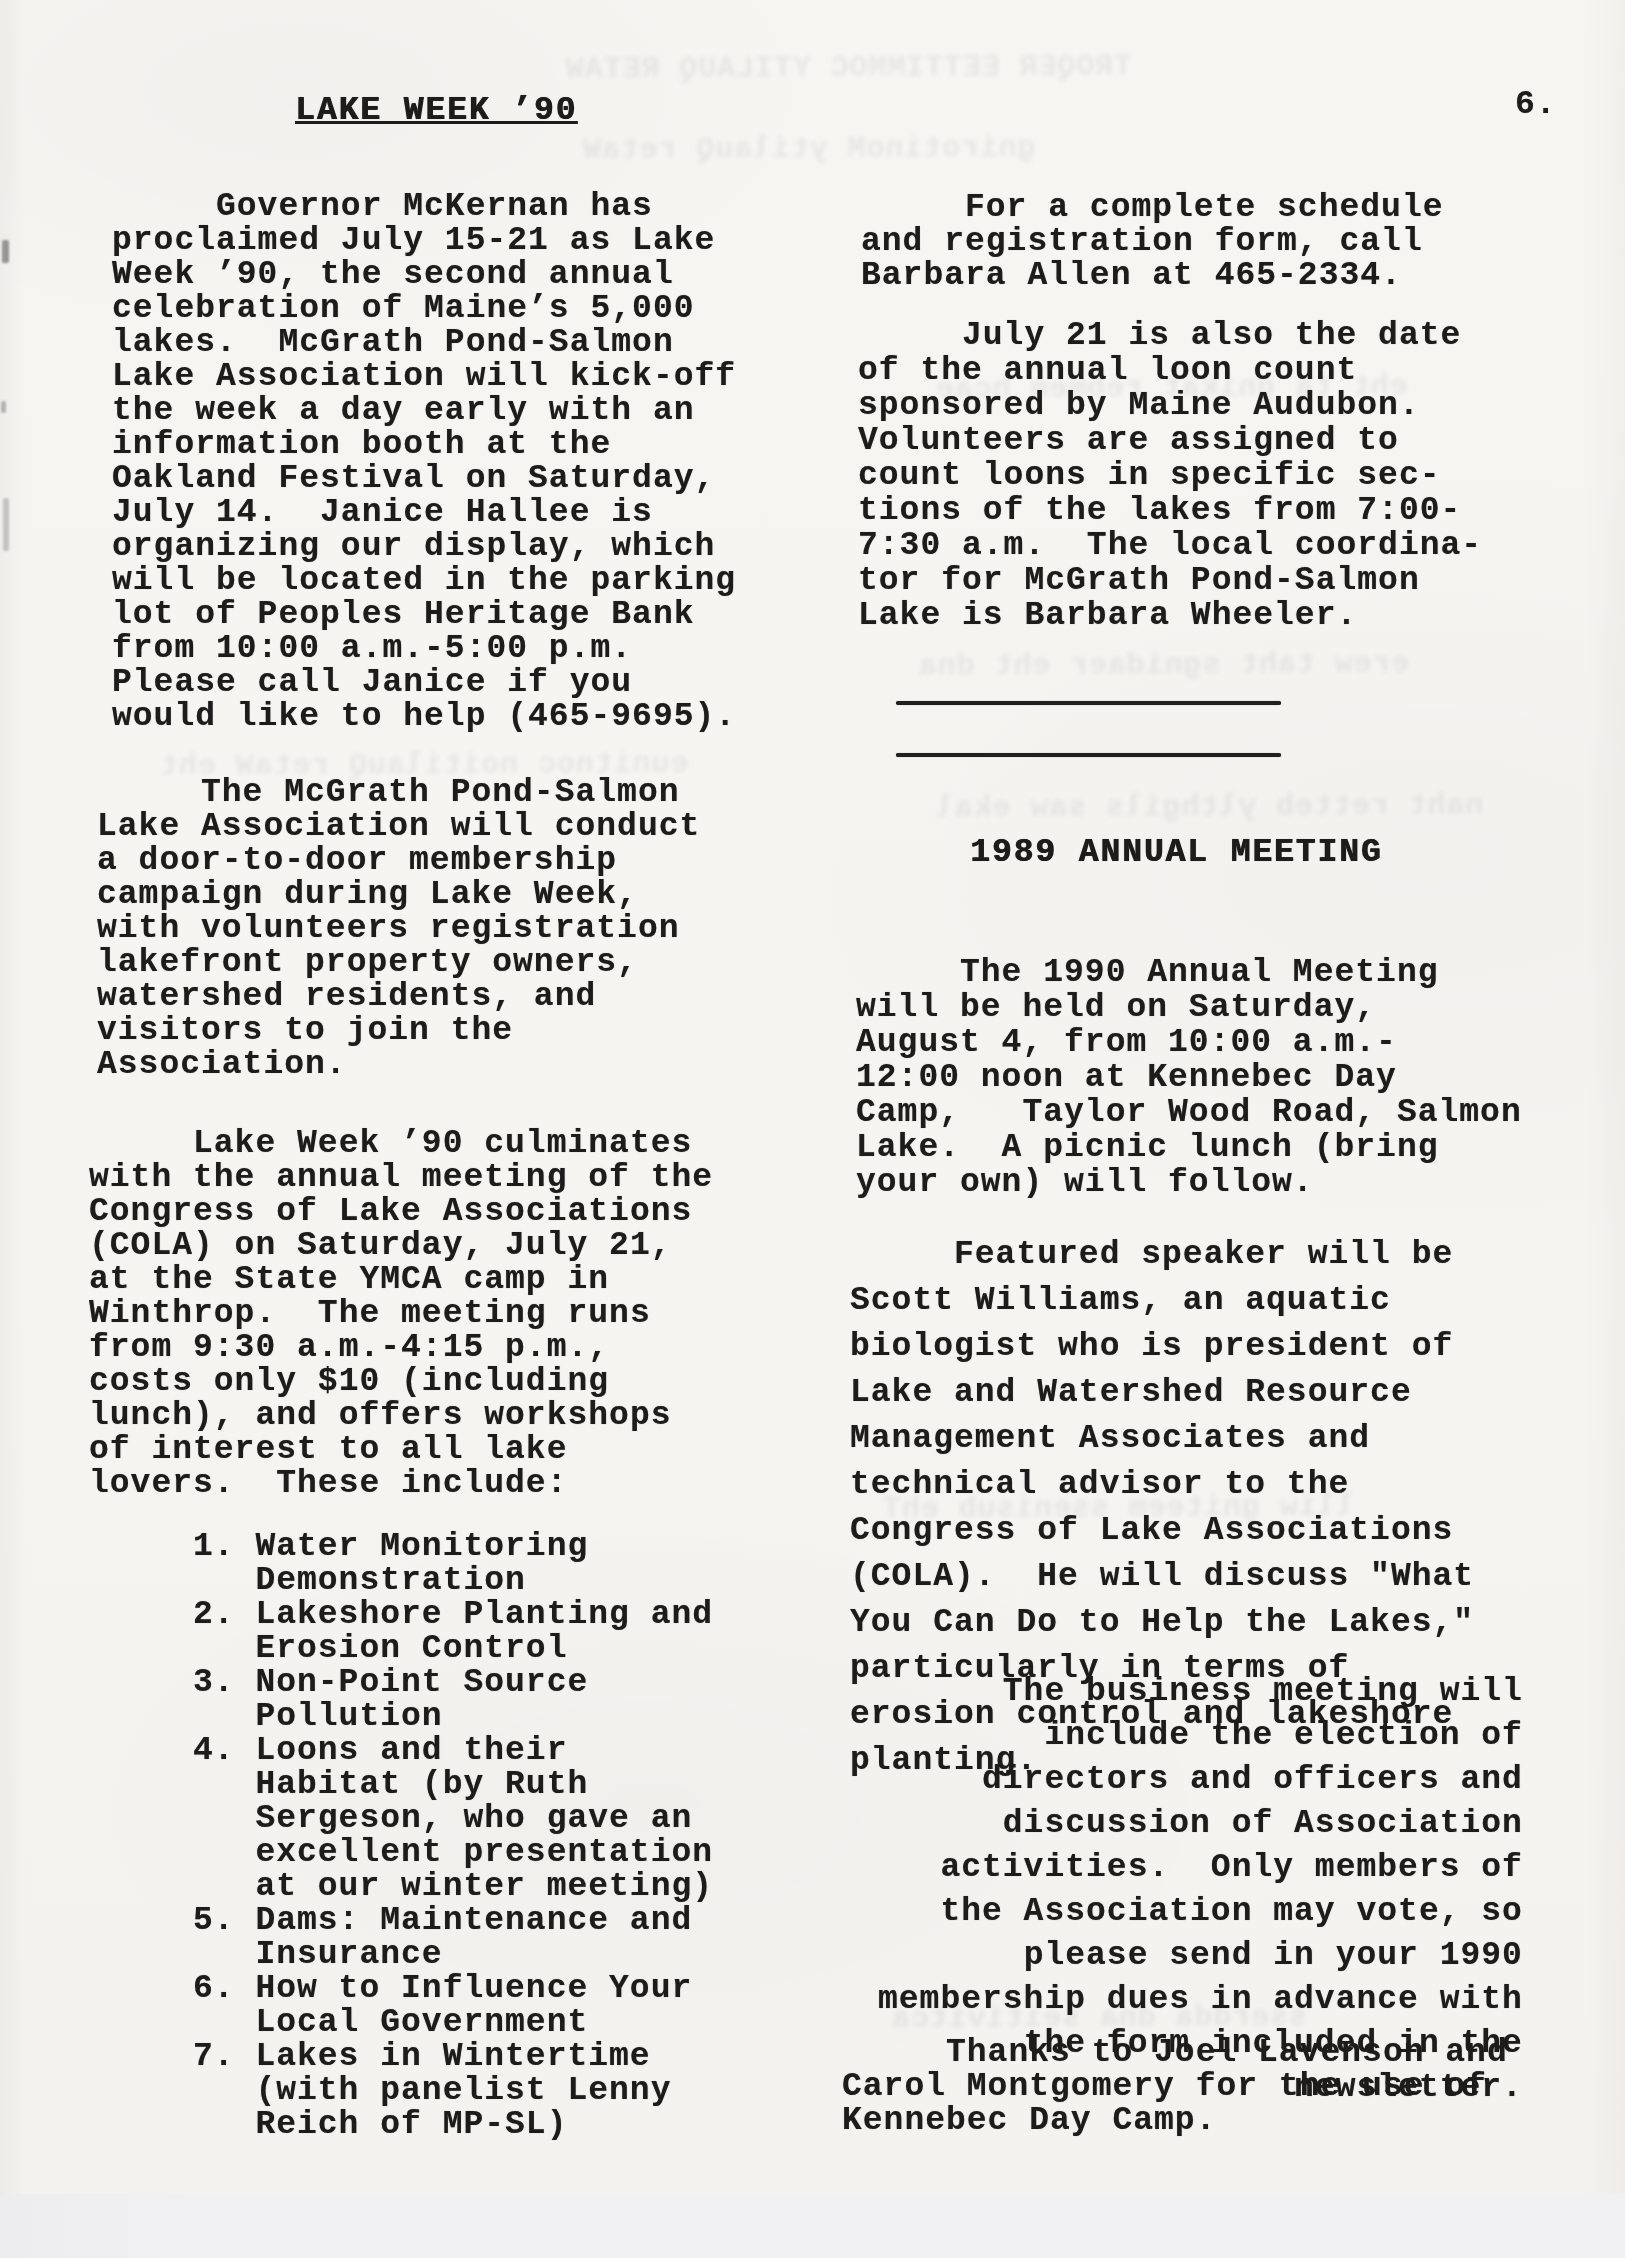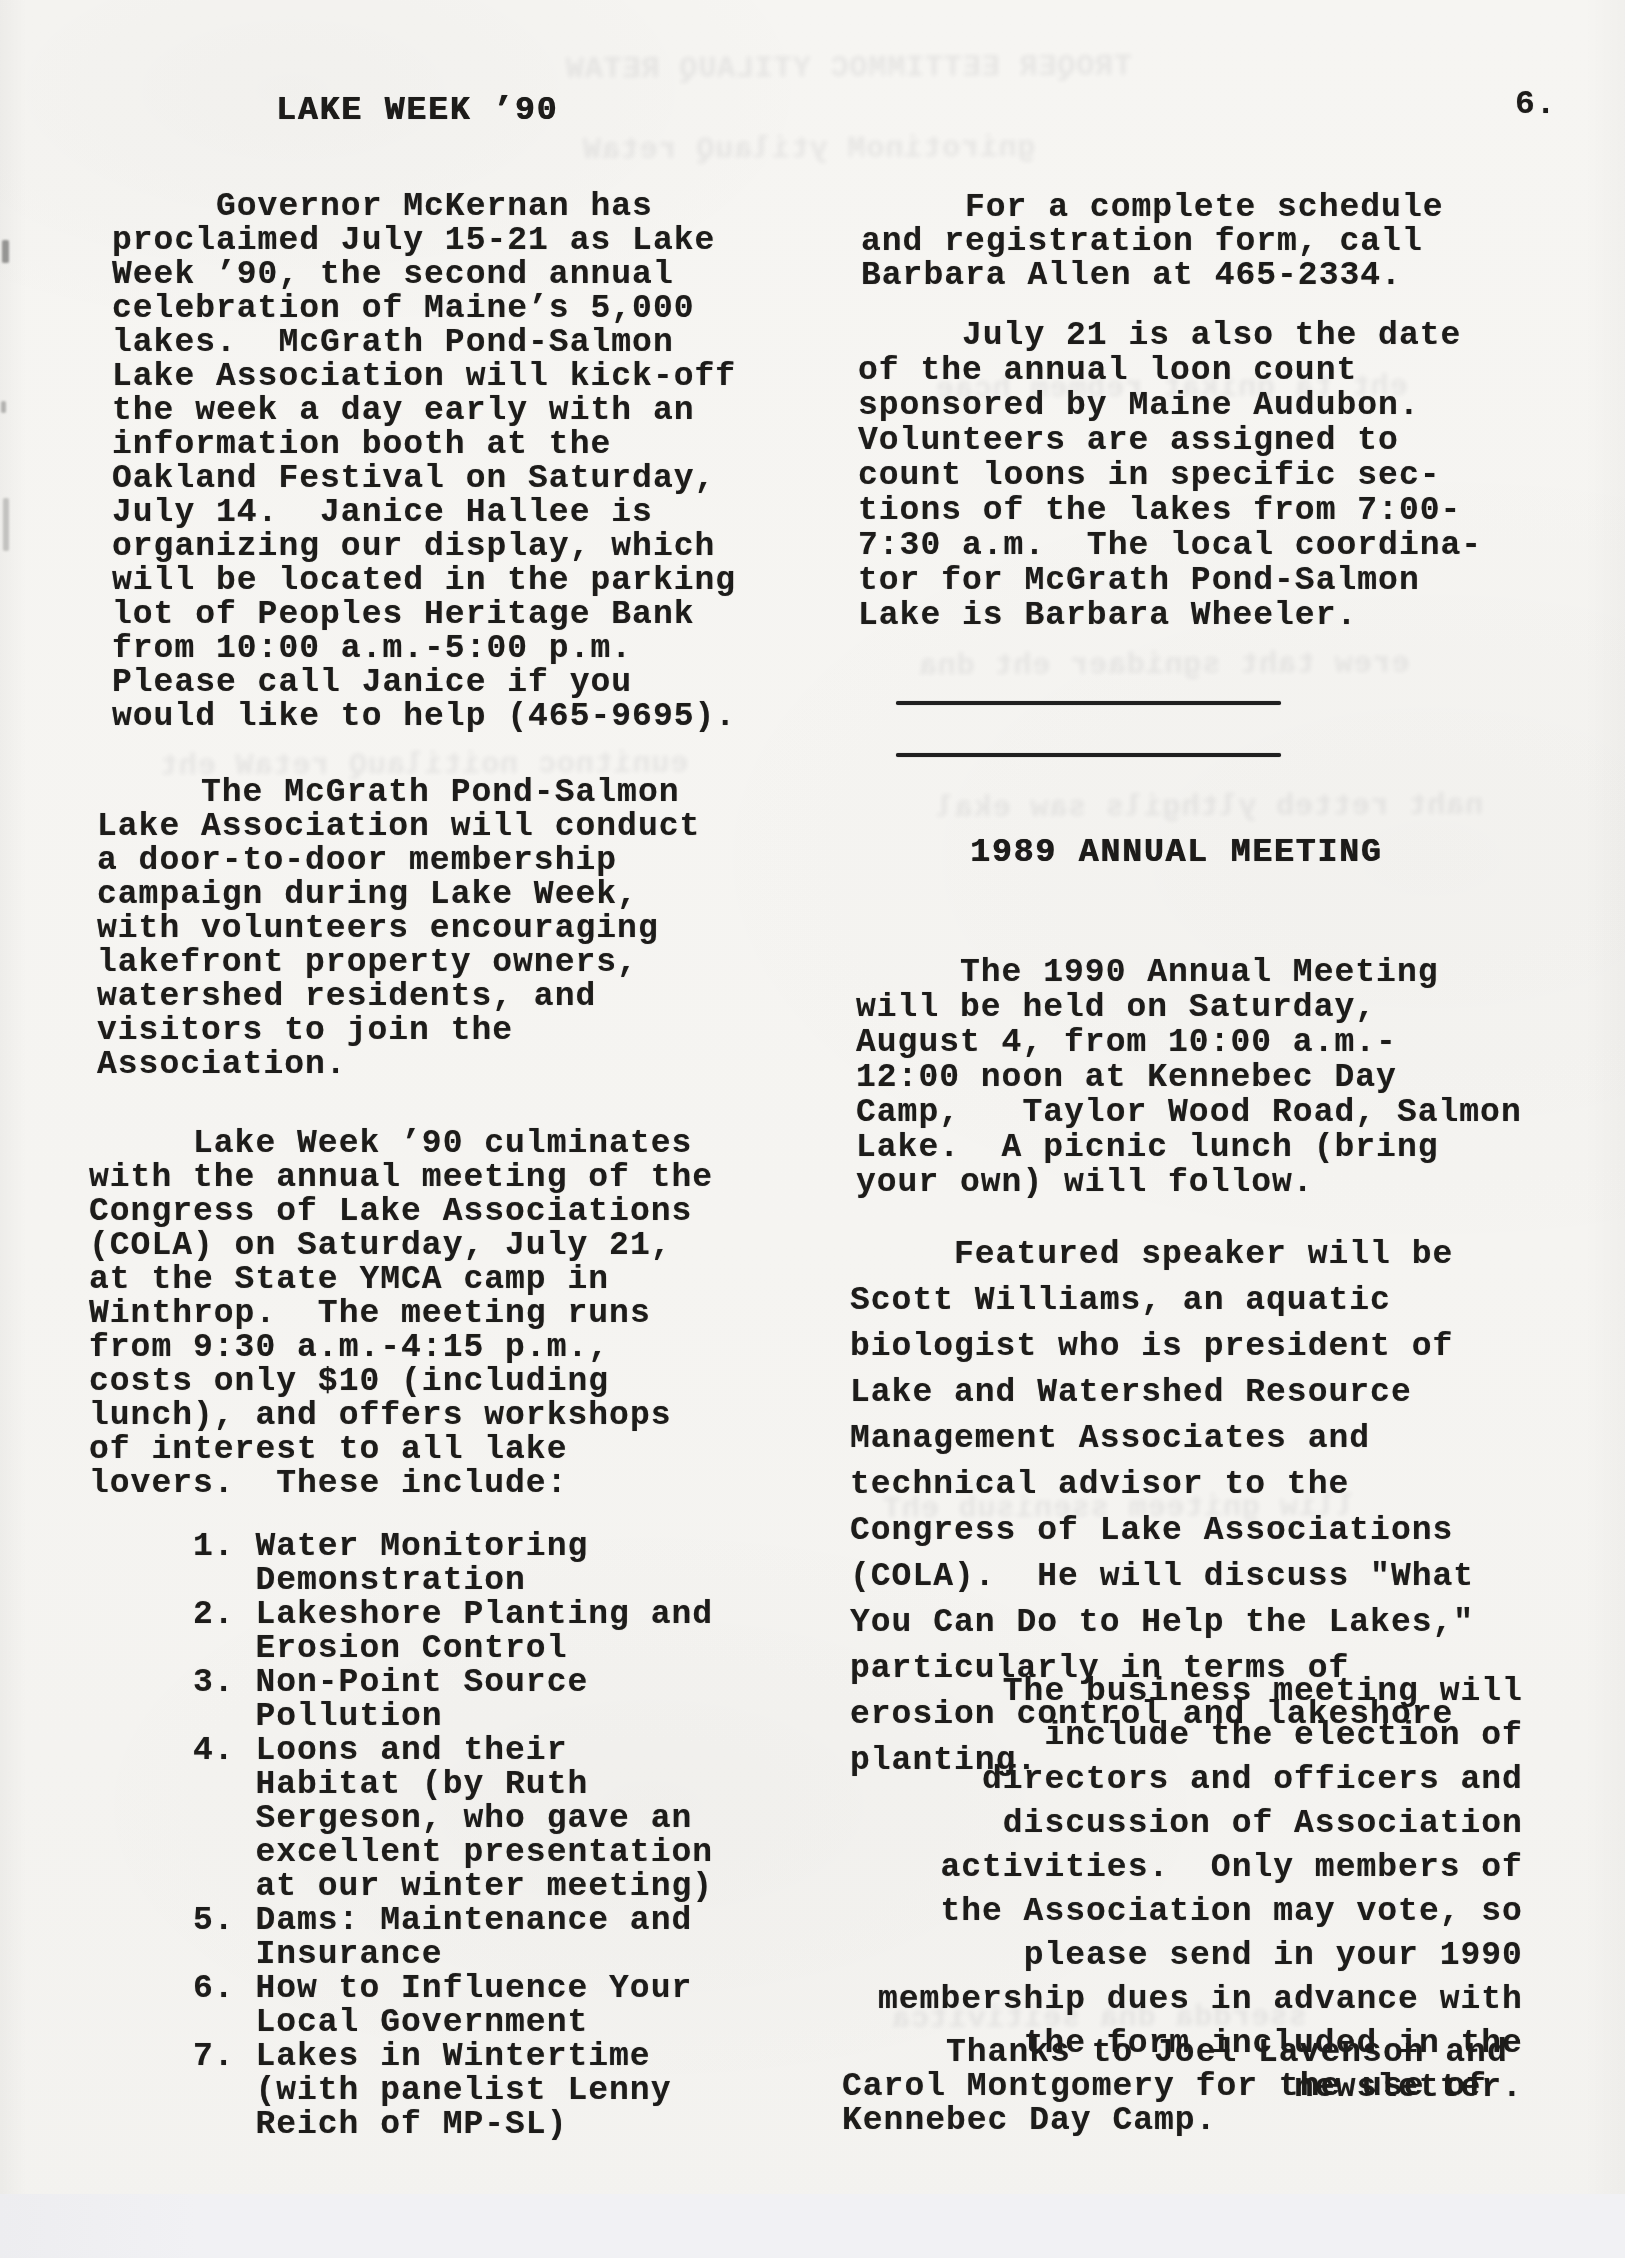--- a/index.html
+++ b/index.html
@@ -35,42 +35,42 @@
   <p class="bleed" style="left:565px;top:51px;">TROQER EETTIMMOC YTILAUQ RETAW</p>
   <p class="bleed" style="left:582px;top:132px;">gnirotinoM ytilauQ retaW</p>
   <p class="bleed" style="left:935px;top:371px;">eht ta gnikat rebmem hcae</p>
   <p class="bleed" style="left:918px;top:648px;">erew taht sgnidaer eht dna</p>
   <p class="bleed" style="left:935px;top:790px;">naht retteb ylthgils saw ekal</p>
   <p class="bleed" style="left:882px;top:1491px;">lliw gniteem ssenisub ehT</p>
   <p class="bleed" style="left:159px;top:748px;">eunitnoc noitilauQ retaW eht</p>
   <p class="bleed" style="left:891px;top:2001px;">sserdda dna seitivitca</p>
 
   <div>
-    <p class="txt head" style="left:276px;top:94px;">LAKE WEEK ’90</p>
+    <p class="txt head" style="left:295px;top:94px;text-decoration:underline;">LAKE WEEK ’90</p>
     <p class="txt" style="left:100px;top:190px;margin-left:12px;">     Governor McKernan has
 proclaimed July 15-21 as Lake
 Week ’90, the second annual
 celebration of Maine’s 5,000
 lakes.  McGrath Pond-Salmon
 Lake Association will kick-off
 the week a day early with an
 information booth at the
 Oakland Festival on Saturday,
 July 14.  Janice Hallee is
 organizing our display, which
 will be located in the parking
 lot of Peoples Heritage Bank
 from 10:00 a.m.-5:00 p.m.
 Please call Janice if you
 would like to help (465-9695).</p>
     <p class="txt" style="left:97px;top:776px;">     The McGrath Pond-Salmon
 Lake Association will conduct
 a door-to-door membership
 campaign during Lake Week,
-with volunteers encouraging
+with volunteers registration
 lakefront property owners,
 watershed residents, and
 visitors to join the
 Association.</p>
     <p class="txt" style="left:89px;top:1127px;">     Lake Week ’90 culminates
 with the annual meeting of the
 Congress of Lake Associations
 (COLA) on Saturday, July 21,
 at the State YMCA camp in
 Winthrop.  The meeting runs

